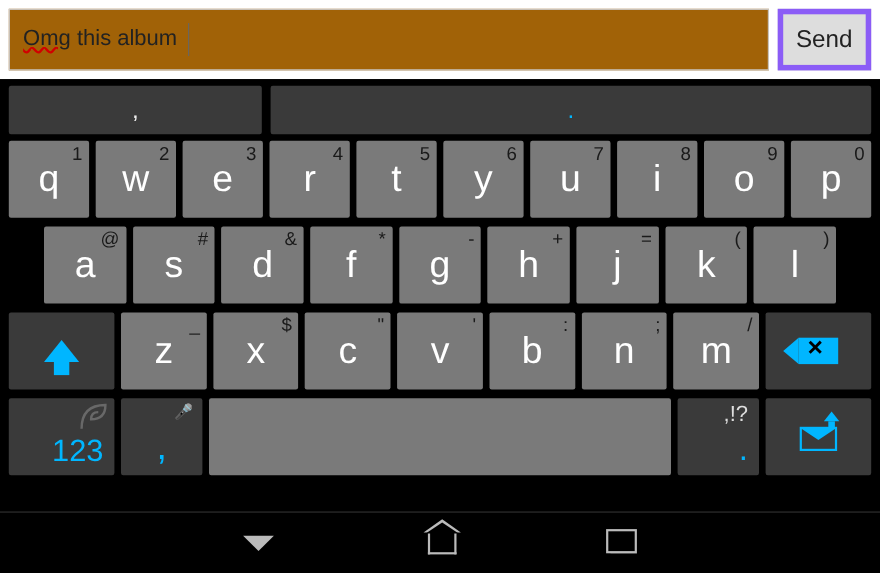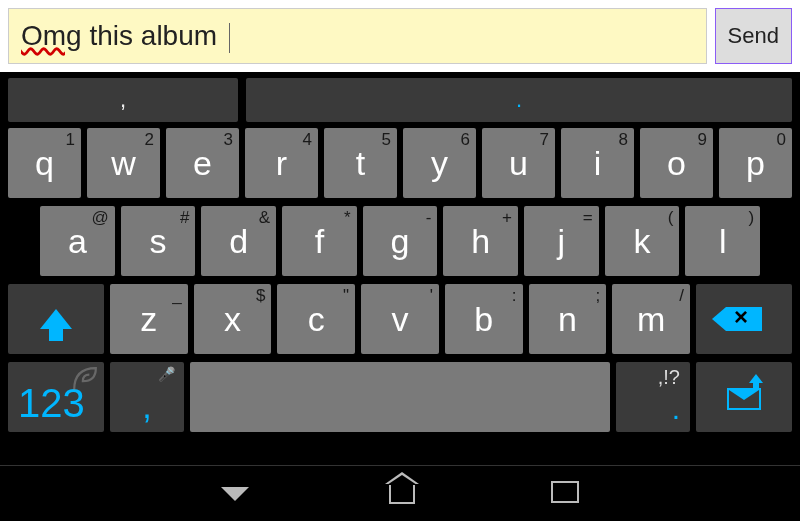--- a/index.html
+++ b/index.html
@@ -4,34 +4,34 @@
 <style>
   * { box-sizing: border-box; margin: 0; padding: 0; }
   html, body { width: 800px; height: 521px; overflow: hidden; font-family: Arial, Helvetica, sans-serif; }
   body { background: #000; display: flex; flex-direction: column; }
 
   
   .input-row { background: #fff; display: flex; align-items: stretch; padding: 8px; gap: 8px; height: 72px; }
   .text-input {
     flex: 1;
     border: 1px solid #ccc;
-    background: #fef9c3;
-    font-size: 28px;
+    background: #a16207;
+    font-size: 20px;
     padding: 8px 12px;
     line-height: 1.2;
     color: #222;
     display: flex;
     align-items: center;
     position: relative;
   }
   .text-input .word1 { text-decoration: underline; text-decoration-color: #d10000; text-decoration-style: wavy; }
   .text-input .cursor { display:inline-block; width:1px; height:30px; background:#666; margin-left:4px; vertical-align:middle; }
   .send-btn {
     background: #ddd;
-    border: 1px solid #8b5cf6;
+    border: 5px solid #8b5cf6;
     font-size: 22px;
     padding: 0 12px;
     color: #222;
     display:flex; align-items:center; justify-content:center;
   }
 
   
   .keyboard { flex: 1; background: #000; display: flex; flex-direction: column; }
 
   
@@ -87,21 +87,21 @@
   .bksp-shape::after {
     content:"×"; position:absolute; left:8px; top:-4px; color:#000; font-size:24px; font-weight:bold;
   }
 
   .enter-icon { position:relative; width:34px; height:26px; }
   .enter-icon .env { width:34px; height:22px; border:2px solid #00b6ff; position:absolute; bottom:0; }
   .enter-icon .env::after { content:""; position:absolute; left:0; top:0; width:0; height:0; border-left:15px solid transparent; border-right:15px solid transparent; border-top:10px solid #00b6ff; }
   .enter-icon .up { position:absolute; top:-10px; right:-2px; width:0; height:0; border-left:7px solid transparent; border-right:7px solid transparent; border-bottom:9px solid #00b6ff; }
   .enter-icon .up::after { content:""; position:absolute; left:-3px; top:9px; width:6px; height:6px; background:#00b6ff; }
 
-  .num-key { color:#00b6ff; font-size:40px; display:flex; align-items:flex-end; justify-content:flex-start; padding:0 10px 6px; position:relative; }
+  .num-key { color:#00b6ff; font-size:28px; display:flex; align-items:flex-end; justify-content:flex-end; padding:0 10px 6px; position:relative; }
   .num-key .swirl { position:absolute; top:4px; right:6px; width:26px; height:26px; opacity:0.6; }
 
   .comma-key { background:#3a3a3a; display:flex; align-items:flex-end; justify-content:center; padding-bottom:6px; position:relative; }
   .comma-key .main { color:#00b6ff; font-size:34px; }
   .comma-key .mic { position:absolute; top:4px; right:8px; font-size:14px; color:#999; }
 
   .punct-key { background:#3a3a3a; display:flex; flex-direction:column; align-items:flex-end; justify-content:space-between; padding:4px 10px 6px; font-size:22px; }
   .punct-key .top { color:#ddd; font-size:20px; }
   .punct-key .bot { color:#00b6ff; font-size:30px; }
 

